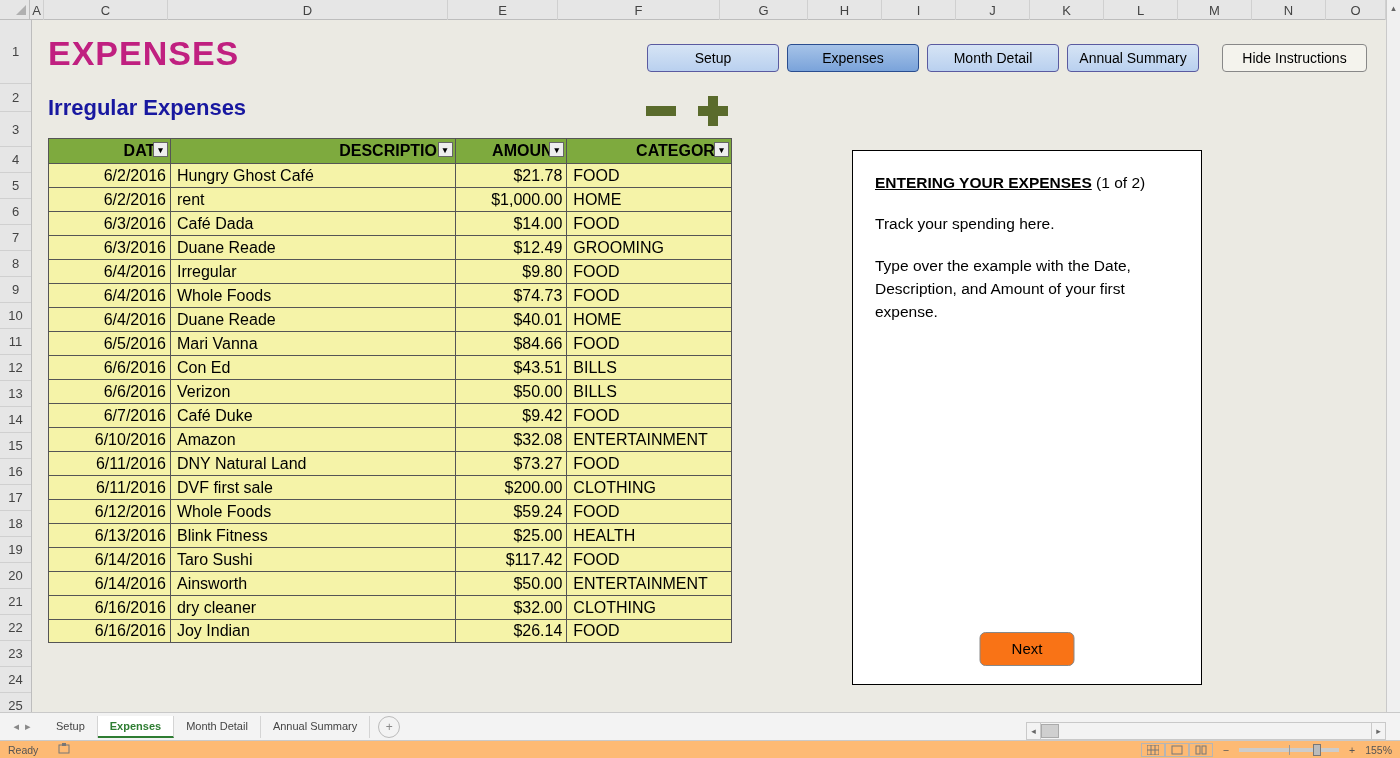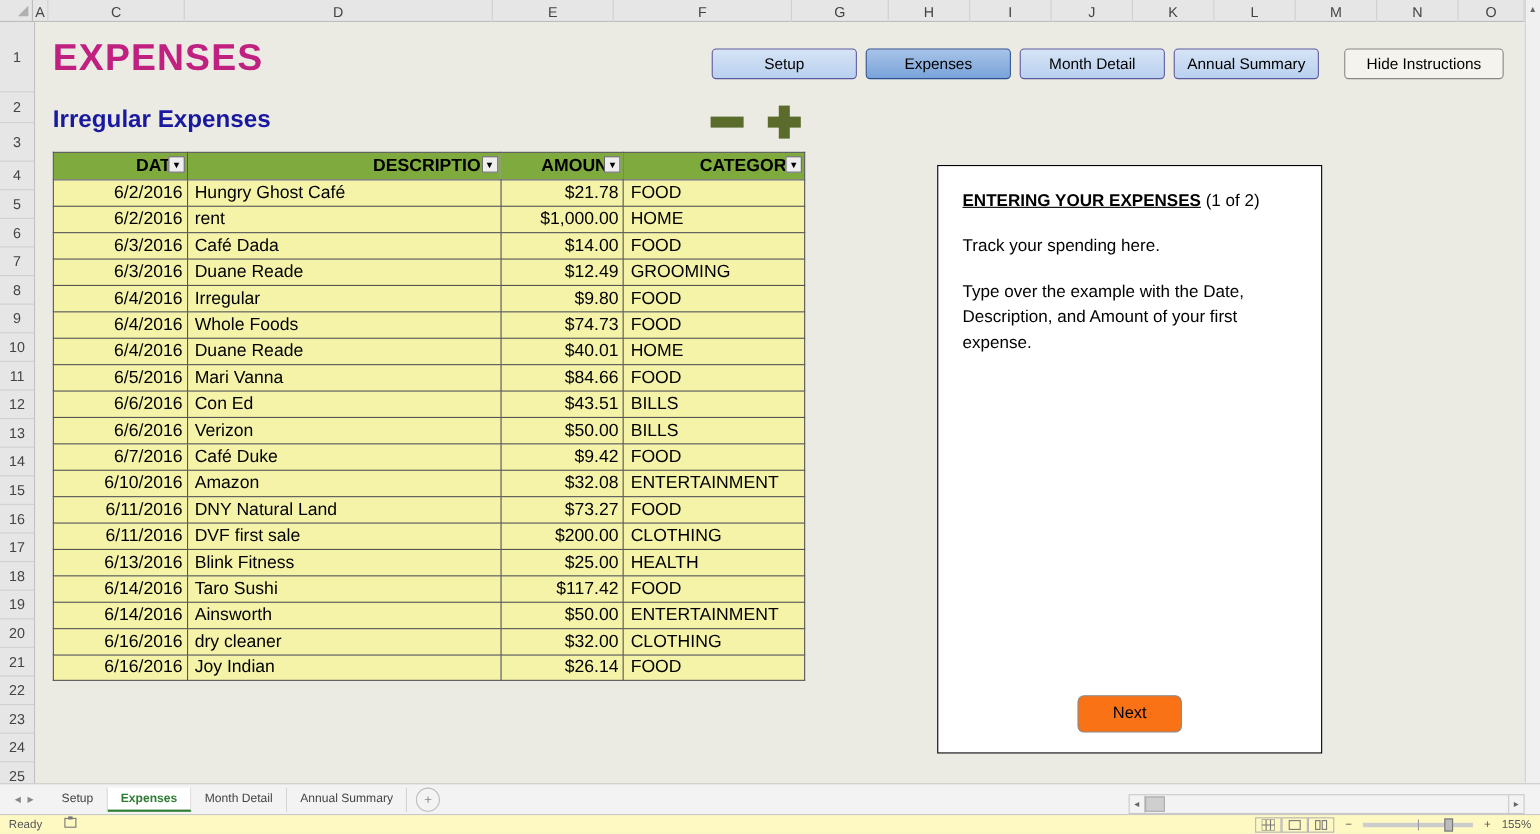--- a/index.html
+++ b/index.html
@@ -114,21 +114,21 @@
     position:absolute;right:14px;bottom:18px;width:360px;height:18px;
     background:#f3f3f3;border:1px solid #c9c9c9;
   }
   .hscroll .thumb{position:absolute;left:14px;top:1px;width:18px;height:14px;background:#cfcfcf;border:1px solid #aaa;}
   .hscroll .arrow{position:absolute;top:0;width:14px;height:16px;display:flex;align-items:center;justify-content:center;font-size:9px;color:#666;cursor:pointer;}
   .hscroll .arrow.l{left:0;border-right:1px solid #c9c9c9;}
   .hscroll .arrow.r{right:0;border-left:1px solid #c9c9c9;}
   
   .status-bar{
     position:absolute;bottom:0;left:0;width:100%;height:18px;
-    background:#fef9c3;border-top:1px solid #c9c9c9;
+    background:#fdba74;border-top:1px solid #c9c9c9;
     font-size:10.5px;color:#555;display:flex;align-items:center;padding:0 8px;
   }
   .status-bar .right{margin-left:auto;display:flex;align-items:center;gap:10px;}
   .view-icons{display:flex;gap:0;}
   .view-icons span{width:24px;height:14px;border:1px solid #b5b5b5;display:flex;align-items:center;justify-content:center;}
   .zoom-slider{width:100px;height:4px;background:#ccc;position:relative;}
   .zoom-slider .tick{position:absolute;left:50%;top:-3px;width:1px;height:10px;background:#999;}
   .zoom-slider .knob{position:absolute;left:74%;top:-4px;width:8px;height:12px;background:#bbb;border:1px solid #777;}
   
   .vscroll{position:absolute;right:0;top:0;width:14px;bottom:46px;background:#f0f0f0;border-left:1px solid #c9c9c9;}
@@ -301,20 +301,26 @@
           <td class="col-date">6/11/2016</td>
           <td class="col-desc">DNY Natural Land</td>
           <td class="col-amt">$73.27</td>
           <td class="col-cat">FOOD</td>
         </tr>
         <tr>
           <td class="col-date">6/11/2016</td>
           <td class="col-desc">DVF first sale</td>
           <td class="col-amt">$200.00</td>
           <td class="col-cat">CLOTHING</td>
+        </tr>
+        <tr>
+          <td class="col-date">6/12/2016</td>
+          <td class="col-desc">Whole Foods</td>
+          <td class="col-amt">$59.24</td>
+          <td class="col-cat">FOOD</td>
         </tr>
         <tr>
           <td class="col-date">6/13/2016</td>
           <td class="col-desc">Blink Fitness</td>
           <td class="col-amt">$25.00</td>
           <td class="col-cat">HEALTH</td>
         </tr>
         <tr>
           <td class="col-date">6/14/2016</td>
           <td class="col-desc">Taro Sushi</td>

